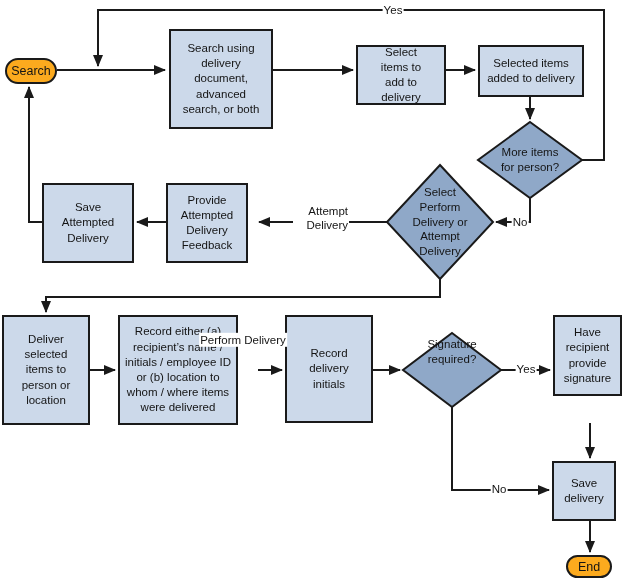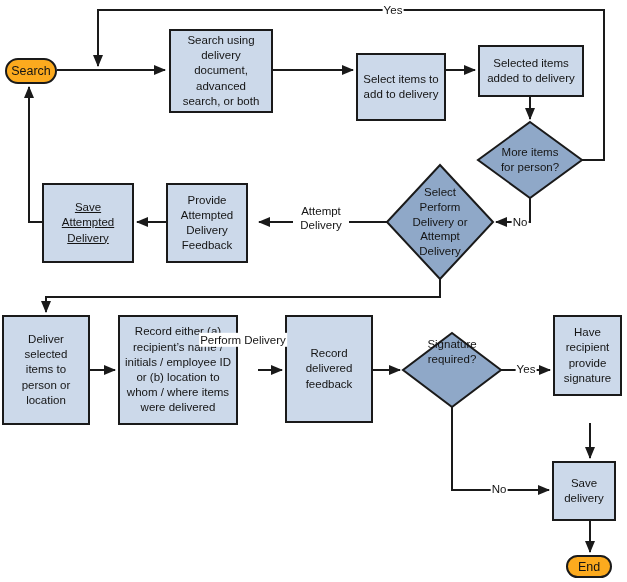--- a/index.html
+++ b/index.html
@@ -70,21 +70,21 @@
     line-height: 1.3;
     transform: translate(-50%, -50%);
     pointer-events: none;
   }
   .edge-label {
     position: absolute;
     transform: translate(-50%, -50%);
     background: var(--label-bg, #ffffff);
     font-size: 11.5px;
     line-height: 1.25;
-    text-align: center;
+    text-align: right;
     padding: 0 1px;
     white-space: nowrap;
   }
   .edge-label.wrap {
     white-space: normal;
   }
 </style>
 </head>
 <body>
 
@@ -120,43 +120,43 @@
     <polygon class="diamond" points="452,333 501,370 452,407 403,370"></polygon>
   </svg>
 
   <div class="terminator" style="left:5px; top:58px; width:52px; height:26px;">
     <span>Search</span>
   </div>
   <div class="terminator" style="left:566px; top:555px; width:46px; height:23px;">
     <span>End</span>
   </div>
 
-  <div class="box" style="left:169px; top:29px; width:104px; height:84px; padding:17px 6px;">
+  <div class="box" style="left:169px; top:29px; width:104px; height:100px; padding:17px 6px;">
     <span>Search using delivery document, advanced search, or both</span>
   </div>
-  <div class="box" style="left:356px; top:45px; width:90px; height:68px; padding:0 4px;margin-top:8px;">
+  <div class="box" style="left:356px; top:45px; width:90px; height:60px; padding:0 19px;">
     <span>Select items to add to delivery</span>
   </div>
   <div class="box" style="left:478px; top:45px; width:106px; height:52px; padding:0 6px;">
     <span>Selected items added to delivery</span>
   </div>
   <div class="box" style="left:166px; top:183px; width:82px; height:80px; padding:0 4px;">
     <span>Provide Attempted Delivery Feedback</span>
   </div>
-  <div class="box" style="left:42px; top:183px; width:92px; height:80px; padding:0 11px;text-decoration:underline;">
+  <div class="box" style="left:42px; top:183px; width:92px; height:80px; padding:0 11px;">
     <span>Save Attempted Delivery</span>
   </div>
   <div class="box" style="left:2px; top:315px; width:88px; height:110px; padding:0 8px;">
     <span>Deliver selected items to person or location</span>
   </div>
   <div class="box" style="left:118px; top:315px; width:120px; height:110px; padding:0 3px;">
     <span>Record either (a) recipient’s name / initials / employee ID or (b) location to whom / where items were delivered</span>
   </div>
   <div class="box" style="left:285px; top:315px; width:88px; height:108px; padding:0 12px;">
-    <span>Record delivered feedback</span>
+    <span>Record delivery initials</span>
   </div>
   <div class="box" style="left:553px; top:315px; width:69px; height:81px; padding:0 3px;">
     <span>Have recipient provide signature</span>
   </div>
   <div class="box" style="left:552px; top:461px; width:64px; height:60px; padding:0 4px;">
     <span>Save delivery</span>
   </div>
 
   <div class="diamond-label" style="left:530px; top:160px; width:62px; height:58px;">More items for person?</div>
   <div class="diamond-label" style="left:440px; top:222px; width:72px; height:100px;">Select Perform Delivery or Attempt Delivery</div>

